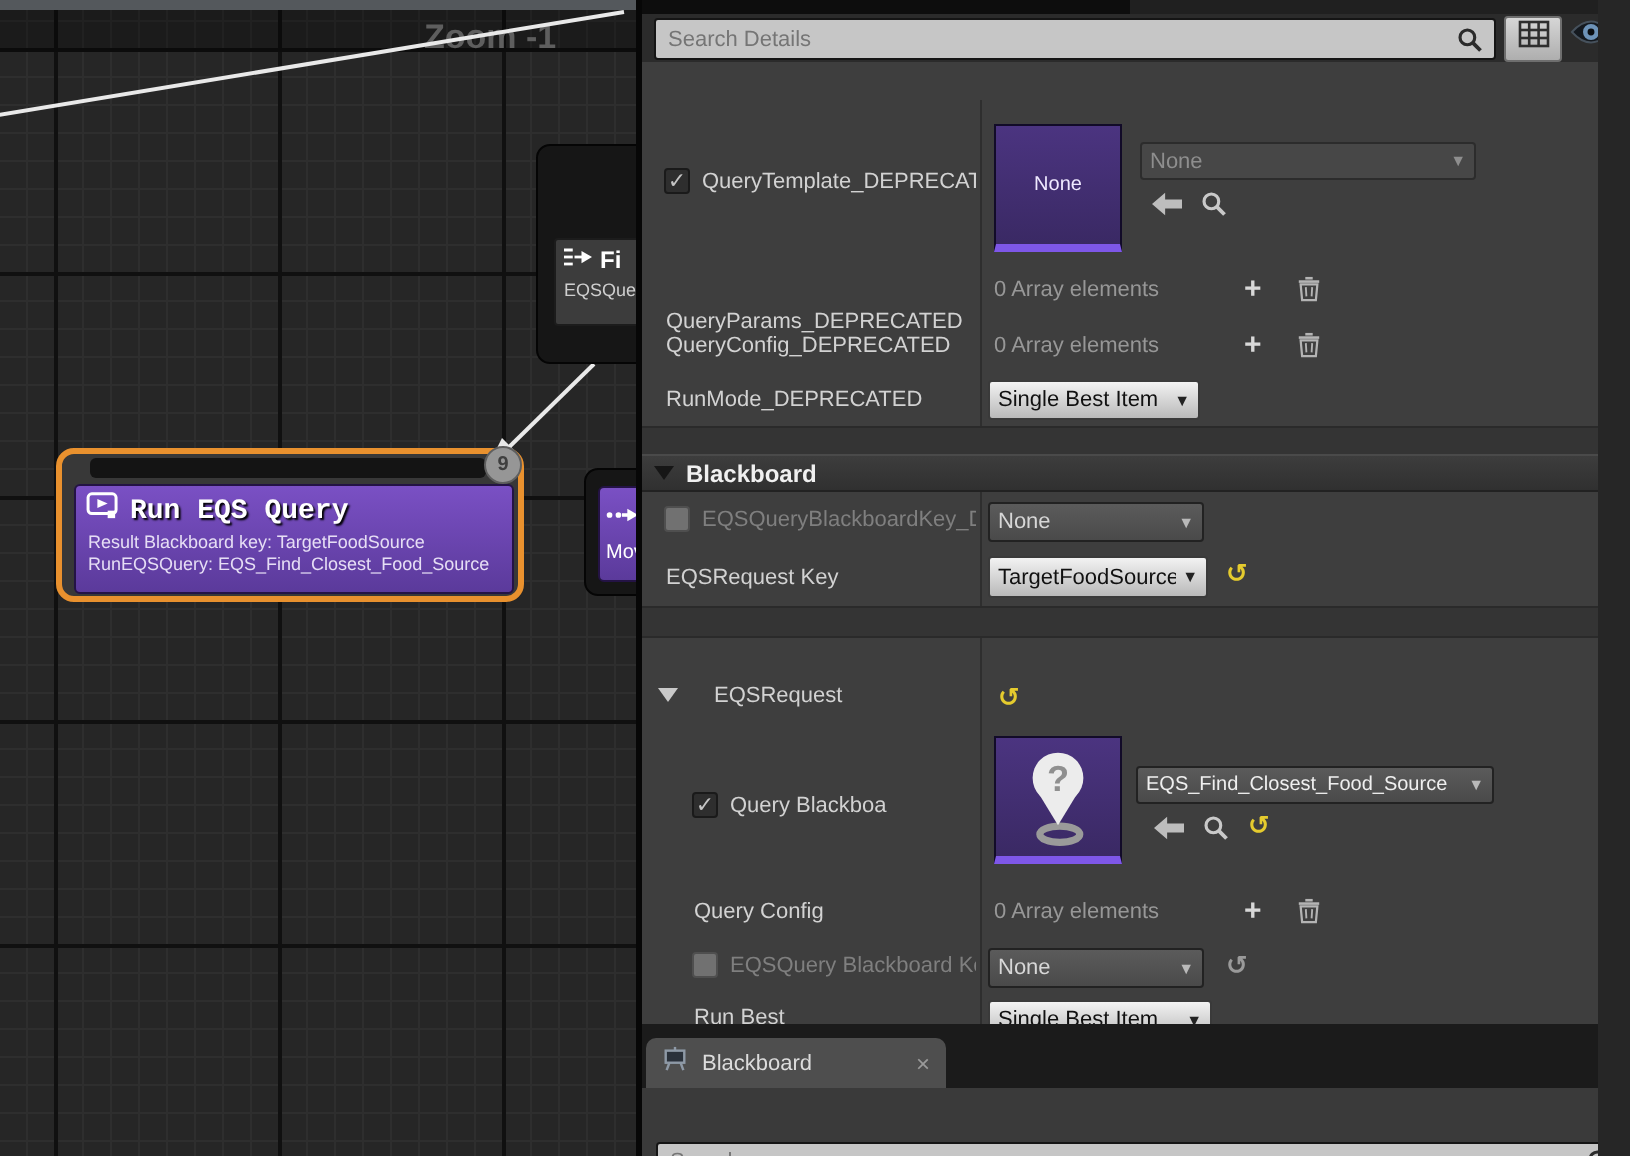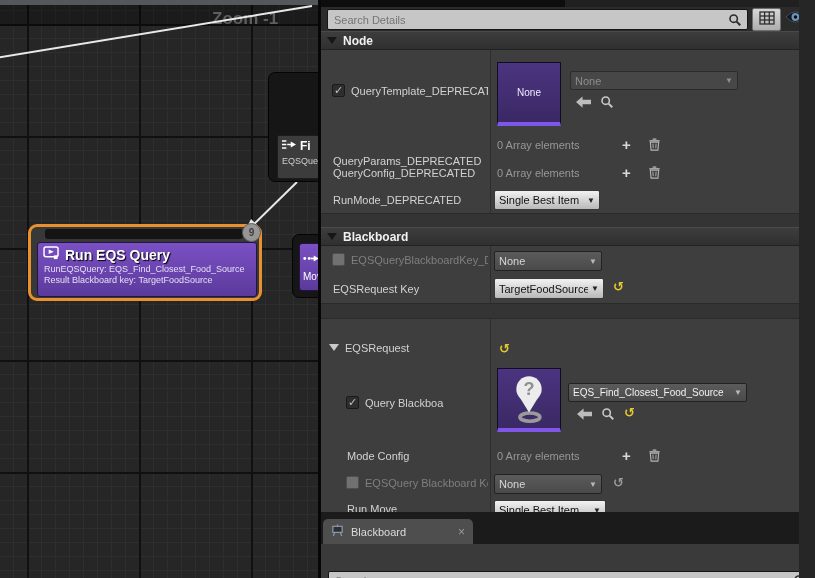--- a/index.html
+++ b/index.html
@@ -18,32 +18,32 @@
     background-position:0 24px,27px 0,0 24px,27px 0;}
   #graph-topstrip{left:0;top:0;width:318px;height:5px;background:#54585c;}
   #graph-topband{left:0;top:5px;width:318px;height:20px;background:rgba(0,0,0,0.28);border-bottom:1px solid #0c0c0c;}
   #zoom-label{left:212px;top:9px;width:106px;font-size:17px;font-weight:bold;color:#5e5e5e;white-space:nowrap;overflow:hidden;}
 
   
   #parent-node{left:268px;top:72px;width:62px;height:108px;background:#161616;border:1px solid #050505;border-radius:7px;}
   .dec-box{position:absolute;left:8px;top:14px;width:60px;height:46px;background:#1e55c9;border:1px solid #0b2d77;border-radius:2px;color:#fff;overflow:hidden;}
   .dec-title{display:flex;align-items:center;gap:4px;font-size:12px;font-weight:bold;padding:3px 0 0 4px;}
   .dec-sub{font-size:9px;padding:2px 0 0 4px;white-space:nowrap;}
-  .comp-box{position:absolute;left:8px;top:62px;width:60px;height:42px;background:#3c3c3c;border:1px solid #1c1c1c;border-radius:2px;color:#e3e3e3;overflow:hidden;}
+  .comp-box{position:absolute;left:8px;top:46px;width:60px;height:42px;background:#3c3c3c;border:1px solid #1c1c1c;border-radius:2px;color:#e3e3e3;overflow:hidden;}
   .comp-title{display:flex;align-items:center;gap:4px;font-size:12px;font-weight:bold;color:#fff;padding:3px 0 0 4px;}
   .comp-sub{font-size:9px;color:#cfcfcf;padding:3px 0 0 4px;white-space:nowrap;}
 
   
   #run-node{left:28px;top:224px;width:234px;height:77px;background:#383838;border:3px solid #e9912e;border-radius:9px;box-sizing:border-box;}
   #run-pinbar{position:absolute;left:14px;top:2px;width:198px;height:10px;background:#141414;border-radius:3px;}
   #run-badge{position:absolute;right:-2px;top:-4px;width:17px;height:17px;background:#969696;border:1px solid #5f5f5f;border-radius:50%;
              color:#3f3f3f;font-size:10px;font-weight:bold;display:flex;align-items:center;justify-content:center;}
   #run-inner{position:absolute;left:6px;top:15px;width:218px;height:53px;border-radius:3px;
              background:linear-gradient(#7a50c4,#5b3a9b);border:1px solid #241345;overflow:hidden;}
-  #run-title{display:flex;align-items:center;gap:5px;padding:3px 0 0 5px;font-size:14px;font-weight:bold;color:#fff;text-shadow:1px 1px 1px #000;white-space:nowrap;}
+  #run-title{display:flex;align-items:center;gap:5px;padding:3px 0 0 5px;font-size:14px;font-weight:bold;color:#fff;text-shadow:1px 1px 1px #000;white-space:nowrap;font-family:Liberation Mono, monospace;}
   .run-sub{font-size:9px;color:#e6def5;padding:1px 0 0 6px;white-space:nowrap;}
 
   
   #move-node{left:292px;top:234px;width:40px;height:62px;background:#161616;border:1px solid #050505;border-radius:7px;}
   #move-inner{position:absolute;left:6px;top:8px;width:40px;height:46px;border-radius:3px;background:linear-gradient(#7a50c4,#5b3a9b);border:1px solid #241345;color:#fff;overflow:hidden;}
   #move-inner .mv-t{font-size:10px;color:#fff;padding:4px 0 0 3px;}
 
   #divider{left:318px;top:0;width:3px;height:578px;background:#070707;}
 
   
@@ -145,22 +145,22 @@
         <div id="run-title">
           <span>
             <svg viewBox="0 0 18 15" width="17" height="14">
               <rect x="1" y="1" width="15" height="10.5" rx="2" fill="none" stroke="#fff" stroke-width="1.6"></rect>
               <polygon points="6,3.8 11.5,6.2 6,8.6" fill="#fff"></polygon>
               <rect x="11.5" y="10" width="4" height="4" fill="#fff"></rect>
               </svg>
           </span>
           <span>Run EQS Query</span>
         </div>
+        <div class="run-sub">Result Blackboard key: TargetFoodSource</div>
         <div class="run-sub">RunEQSQuery: EQS_Find_Closest_Food_Source</div>
-        <div class="run-sub">Result Blackboard key: TargetFoodSource</div>
       </div>
     </div>
 
     <div id="move-node" class="abs">
       <div id="move-inner">
         <div style="padding:5px 0 0 3px">
           <svg viewBox="0 0 18 10" width="16" height="9">
             <circle cx="2" cy="5" r="1.6" fill="#fff"></circle>
               <circle cx="7" cy="5" r="1.6" fill="#fff"></circle>
             <line x1="9" y1="5" x2="13" y2="5" stroke="#fff" stroke-width="2"></line>
@@ -206,24 +206,20 @@
           <svg viewBox="0 0 22 14" width="21" height="14">
             <path d="M1 7 Q11 -4 21 7 Q11 18 1 7 Z" fill="#14191f" stroke="#46515c" stroke-width="1"></path>
             <circle cx="11" cy="7" r="4.2" fill="#6d93b8"></circle>
               <circle cx="11" cy="7" r="1.8" fill="#0a0e12"></circle>
             </svg>
         </span>
         <span class="caret">▾</span>
       </div>
     </div>
 
-    <div class="sect-hdr" style="top:31px">
-      <span class="tri-dn"></span>
-      <span>Node</span>
-    </div>
     <div id="col-div" class="abs"></div>
 
     <div class="cb" style="left:11px;top:84px">
       <span>✓</span>
     </div>
     <div class="lbl" style="left:30px;top:85px;width:137px">QueryTemplate_DEPRECATED</div>
     <div class="thumb" style="left:176px;top:62px">
       <span>None</span>
     </div>
     <div class="dd ghost" style="left:249px;top:71px;width:168px;height:19px">
@@ -298,21 +294,21 @@
       <span class="caret">▼</span>
     </div>
     <div class="reset" style="left:292px;top:281px">
       <span>↺</span>
     </div>
 
     <div class="band" style="top:303px;height:14px"></div>
 
 
     <span class="tri-dn lt abs" style="left:8px;top:344px"></span>
-    <div class="lbl" style="left:24px;top:342px;width:143px">EQSRequest</div>
+    <div class="lbl" style="left:36px;top:342px;width:143px">EQSRequest</div>
     <div class="reset" style="left:178px;top:343px">
       <span>↺</span>
     </div>
 
     <div class="cb" style="left:25px;top:396px">
       <span>✓</span>
     </div>
     <div class="lbl" style="left:44px;top:397px;width:123px">Query Blackboa</div>
     <div class="thumb" style="left:176px;top:368px">
       <svg viewBox="0 0 64 64" width="62" height="58">
@@ -334,21 +330,21 @@
     <span class="ibtn" style="left:280px;top:407px">
       <svg viewBox="0 0 16 16" width="14" height="14">
           <circle cx="6.5" cy="6.5" r="4.2" fill="none" stroke="#c9c9c9" stroke-width="1.8"></circle>
           <line x1="9.8" y1="9.8" x2="14" y2="14" stroke="#c9c9c9" stroke-width="2.2"></line>
         </svg>
     </span>
     <div class="reset" style="left:303px;top:407px">
       <span>↺</span>
     </div>
 
-    <div class="lbl" style="left:26px;top:450px;width:141px">Mode Config</div>
+    <div class="lbl" style="left:26px;top:450px;width:141px">Query Config</div>
     <div class="dim" style="left:176px;top:450px">0 Array elements</div>
     <div class="plus" style="left:301px;top:450px">
       <span>+</span>
     </div>
     <span class="ibtn" style="left:327px;top:449px">
       <svg viewBox="0 0 14 14" width="13" height="13">
           <path d="M2.5 4.5 h9 l-.8 8.5 h-7.4 z" fill="none" stroke="#b4b4b4" stroke-width="1.2"></path>
           <line x1="1.5" y1="3" x2="12.5" y2="3" stroke="#b4b4b4" stroke-width="1.4"></line>
           <line x1="5" y1="1.2" x2="9" y2="1.2" stroke="#b4b4b4" stroke-width="1.4"></line>
           <line x1="5.3" y1="6" x2="5.6" y2="11" stroke="#b4b4b4"></line>
@@ -359,21 +355,21 @@
     <div class="cb dis" style="left:25px;top:476px"></div>
     <div class="lbl dis" style="left:44px;top:477px;width:123px">EQSQuery Blackboard Key</div>
     <div class="dd" style="left:173px;top:474px;width:108px">
       <span class="dd-t">None</span>
       <span class="caret">▼</span>
     </div>
     <div class="reset gray" style="left:292px;top:477px">
       <span>↺</span>
     </div>
 
-    <div class="lbl" style="left:26px;top:503px;width:141px">Run Move</div>
+    <div class="lbl" style="left:26px;top:503px;width:141px">Run Best</div>
     <div class="dd light" style="left:173px;top:500px;width:112px">
       <span class="dd-t">Single Best Item</span>
       <span class="caret">▼</span>
     </div>
 
     <div id="scroll-thumb" class="abs"></div>
     <div id="scroll-track" class="abs"></div>
 
     <div id="bottom-strip" class="abs"></div>
     <div id="bb-tab" class="abs">

